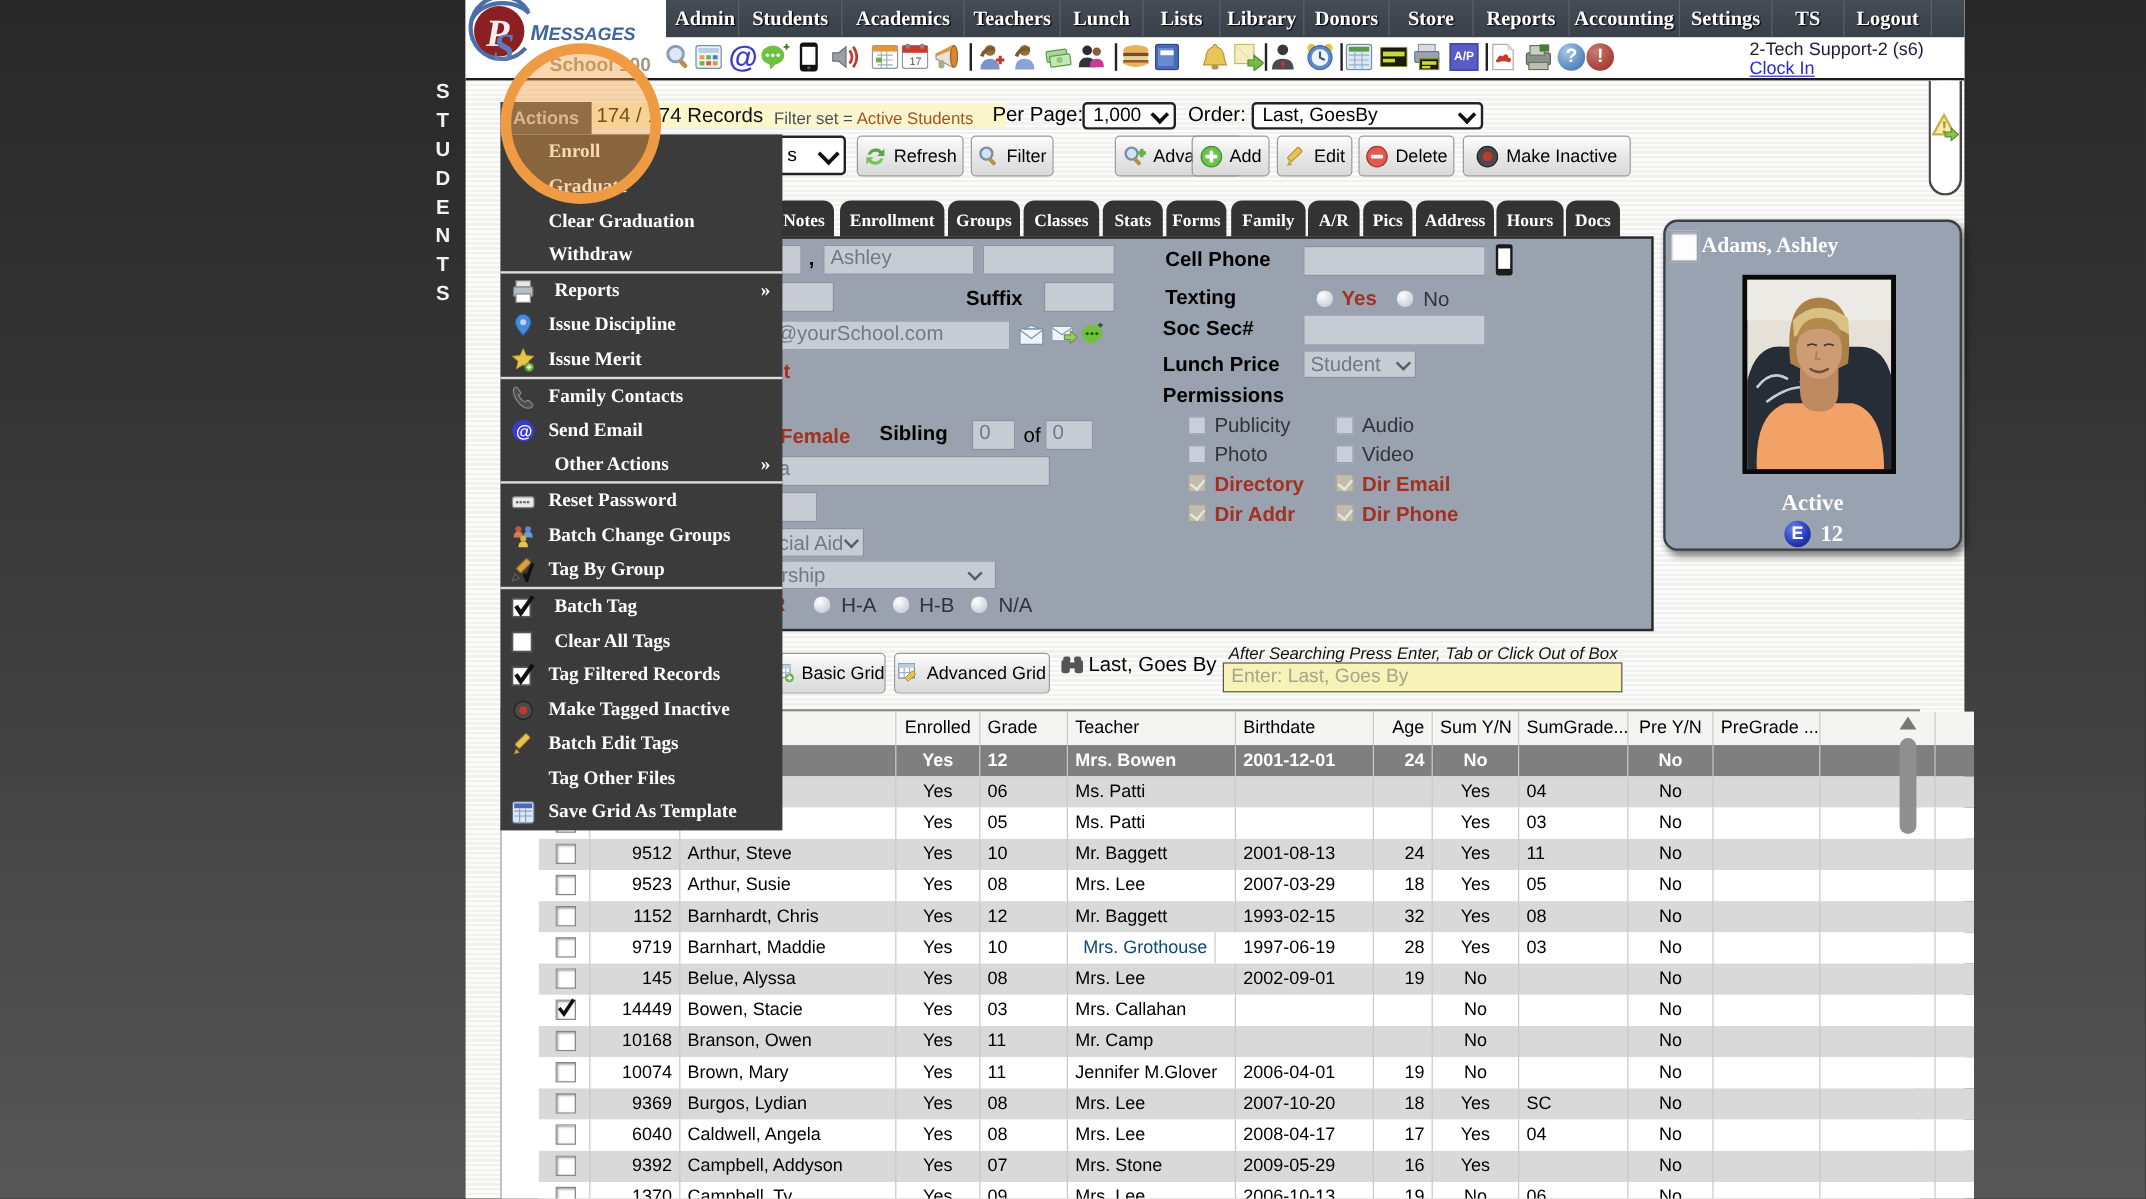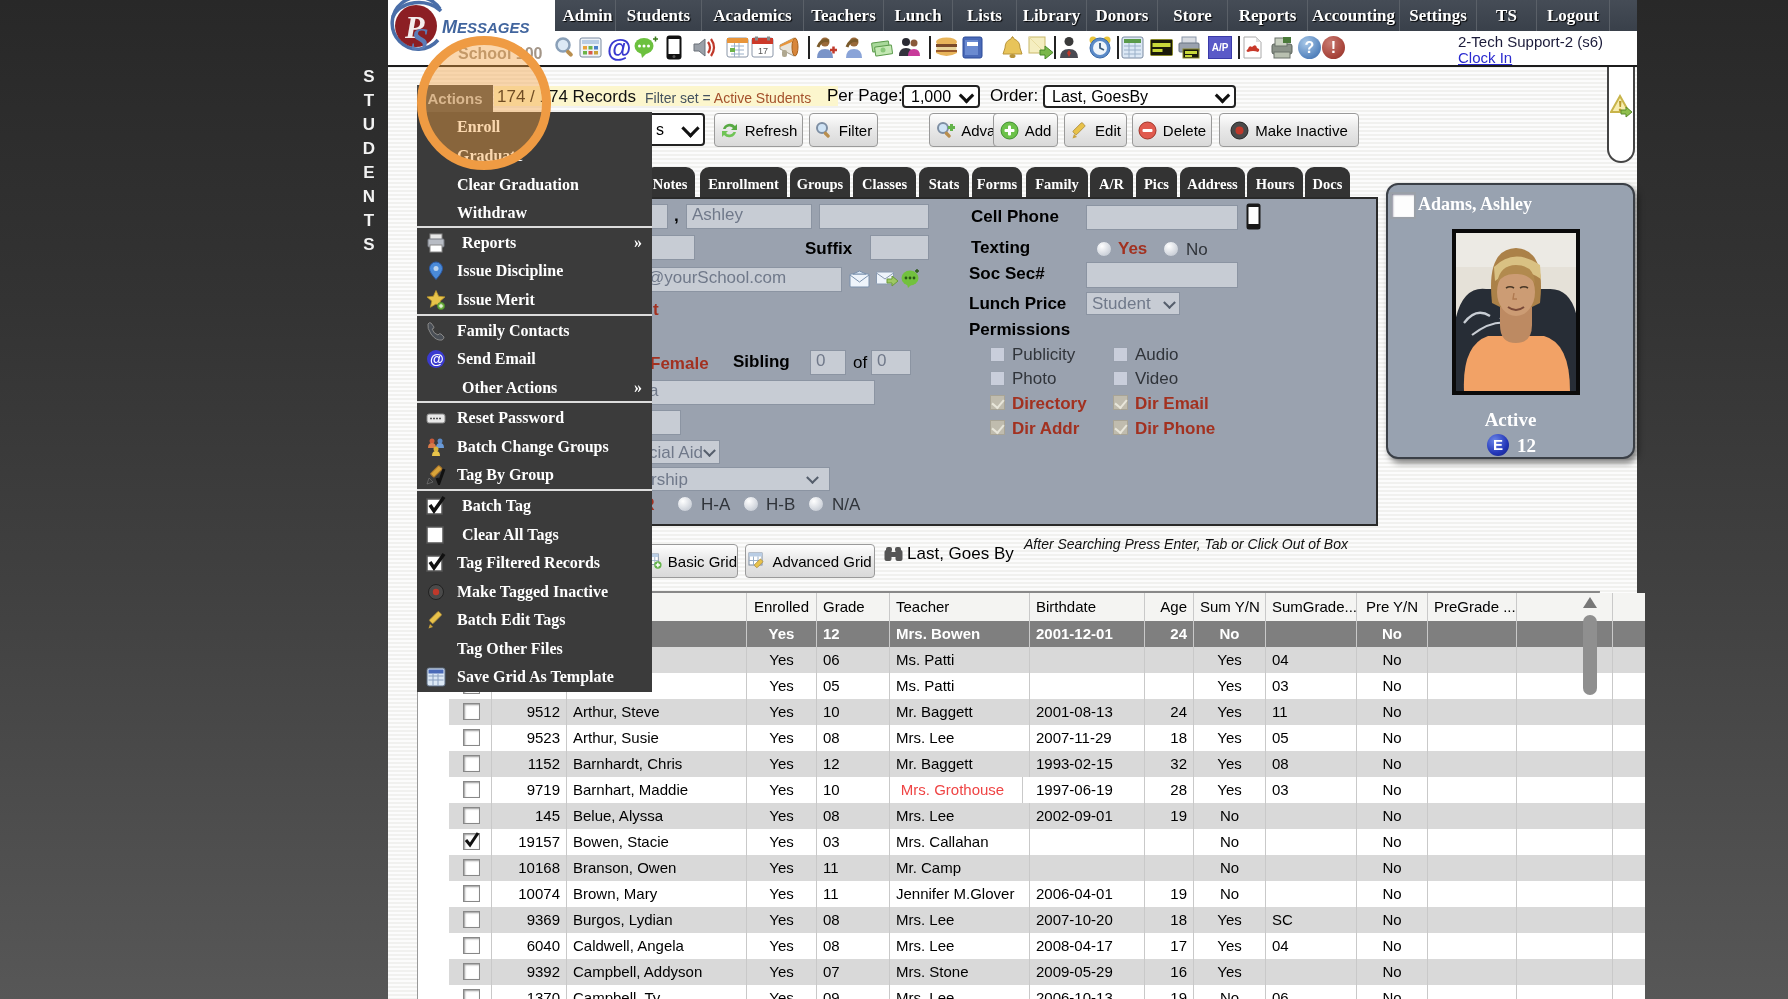--- a/index.html
+++ b/index.html
@@ -371,21 +371,21 @@
     </div>
 <div class="trow" style="top:725px;background:#ffffff;color:#000;">
       <div style="left:0px;width:43px;text-align:center;color:#000;">
         <span style="position:absolute;left:14px;top:4px;width:17px;height:17px;background:#fff;border:1px solid #888;box-shadow:inset 1px 1px 2px #999;box-sizing:border-box;"></span>
       </div>
       <div style="left:43px;width:75px;text-align:right;color:#000;">9523</div>
       <div style="left:118px;width:180px;text-align:left;color:#000;">Arthur, Susie</div>
       <div style="left:298px;width:70px;text-align:center;color:#000;">Yes</div>
       <div style="left:368px;width:73px;text-align:left;color:#000;">08</div>
       <div style="left:441px;width:140px;text-align:left;color:#000;">Mrs. Lee</div>
-      <div style="left:581px;width:115px;text-align:left;color:#000;">2007-11-29</div>
+      <div style="left:581px;width:115px;text-align:left;color:#000;">2007-03-29</div>
       <div style="left:696px;width:49px;text-align:right;color:#000;">18</div>
       <div style="left:745px;width:72px;text-align:center;color:#000;">Yes</div>
       <div style="left:817px;width:91px;text-align:left;color:#000;">05</div>
       <div style="left:908px;width:71px;text-align:center;color:#000;">No</div>
       <div style="left:979px;width:89px;text-align:left;color:#000;"></div>
       <div style="left:1068px;width:96px;text-align:left;color:#000;"></div>
     </div>
 <div class="trow" style="top:751px;background:#d9d9d9;color:#000;">
       <div style="left:0px;width:43px;text-align:center;color:#000;">
         <span style="position:absolute;left:14px;top:4px;width:17px;height:17px;background:#fff;border:1px solid #888;box-shadow:inset 1px 1px 2px #999;box-sizing:border-box;"></span>
@@ -404,21 +404,21 @@
       <div style="left:1068px;width:96px;text-align:left;color:#000;"></div>
     </div>
 <div class="trow" style="top:777px;background:#ffffff;color:#000;">
       <div style="left:0px;width:43px;text-align:center;color:#000;">
         <span style="position:absolute;left:14px;top:4px;width:17px;height:17px;background:#fff;border:1px solid #888;box-shadow:inset 1px 1px 2px #999;box-sizing:border-box;"></span>
       </div>
       <div style="left:43px;width:75px;text-align:right;color:#000;">9719</div>
       <div style="left:118px;width:180px;text-align:left;color:#000;">Barnhart, Maddie</div>
       <div style="left:298px;width:70px;text-align:center;color:#000;">Yes</div>
       <div style="left:368px;width:73px;text-align:left;color:#000;">10</div>
-      <div style="left:434px;width:140px;text-align:center;color:#ef4444;">Mrs. Grothouse</div>
+      <div style="left:424px;width:140px;text-align:right;color:#0c4a6e;">Mrs. Grothouse</div>
       <div style="left:581px;width:115px;text-align:left;color:#000;">1997-06-19</div>
       <div style="left:696px;width:49px;text-align:right;color:#000;">28</div>
       <div style="left:745px;width:72px;text-align:center;color:#000;">Yes</div>
       <div style="left:817px;width:91px;text-align:left;color:#000;">03</div>
       <div style="left:908px;width:71px;text-align:center;color:#000;">No</div>
       <div style="left:979px;width:89px;text-align:left;color:#000;"></div>
       <div style="left:1068px;width:96px;text-align:left;color:#000;"></div>
     </div>
 <div class="trow" style="top:803px;background:#d9d9d9;color:#000;">
       <div style="left:0px;width:43px;text-align:center;color:#000;">
@@ -438,21 +438,21 @@
       <div style="left:1068px;width:96px;text-align:left;color:#000;"></div>
     </div>
 <div class="trow" style="top:829px;background:#ffffff;color:#000;">
       <div style="left:0px;width:43px;text-align:center;color:#000;">
         <span style="position:absolute;left:14px;top:4px;width:17px;height:17px;background:#fff;border:1px solid #888;box-shadow:inset 1px 1px 2px #999;box-sizing:border-box;">
           <svg width="17" height="17" viewBox="0 0 17 17" style="position:absolute;left:-1px;top:-3px;">
             <path d="M3 9 l4 5 l8-12" stroke="#111" stroke-width="3" fill="none"></path>
           </svg>
         </span>
       </div>
-      <div style="left:43px;width:75px;text-align:right;color:#000;">19157</div>
+      <div style="left:43px;width:75px;text-align:right;color:#000;">14449</div>
       <div style="left:118px;width:180px;text-align:left;color:#000;">Bowen, Stacie</div>
       <div style="left:298px;width:70px;text-align:center;color:#000;">Yes</div>
       <div style="left:368px;width:73px;text-align:left;color:#000;">03</div>
       <div style="left:441px;width:140px;text-align:left;color:#000;">Mrs. Callahan</div>
       <div style="left:581px;width:115px;text-align:left;color:#000;"></div>
       <div style="left:696px;width:49px;text-align:right;color:#000;"></div>
       <div style="left:745px;width:72px;text-align:center;color:#000;">No</div>
       <div style="left:817px;width:91px;text-align:left;color:#000;"></div>
       <div style="left:908px;width:71px;text-align:center;color:#000;">No</div>
       <div style="left:979px;width:89px;text-align:left;color:#000;"></div>
@@ -583,20 +583,21 @@
 Advanced Grid</div>
 <svg class="abs" style="left:884px;top:546px;" width="19" height="17" viewBox="0 0 19 17">
       <rect x="0.5" y="4" width="7" height="11" rx="2" fill="#555"></rect>
       <rect x="11.5" y="4" width="7" height="11" rx="2" fill="#555"></rect>
       <rect x="6" y="6" width="7" height="5" fill="#555"></rect>
       <rect x="2" y="1" width="6" height="5" rx="2" fill="#555"></rect>
       <rect x="11" y="1" width="6" height="5" rx="2" fill="#555"></rect>
     </svg>
 <div class="abs" style="left:907px;top:544px;font-size:17px;color:#000;">Last, Goes By</div>
 <div class="abs" style="left:1020px;top:536px;width:332px;text-align:center;font-size:14px;font-style:italic;color:#111;">After Searching Press Enter, Tab or Click Out of Box</div>
+<div class="abs" style="left:1019px;top:552px;width:333px;height:25px;background:#f6f2b8;border:1.5px solid #555;box-sizing:border-box;font-size:16px;color:#a9a58b;padding:2px 0 0 6px;">Enter: Last, Goes By</div>
 
 <svg class="abs" style="left:554px;top:36px;" width="23" height="23" viewBox="0 0 23 23">
       <circle cx="9" cy="9" r="6.5" fill="#dce9f5" stroke="#8aa0b8" stroke-width="2.5"></circle>
       <rect x="14" y="13" width="8" height="4" rx="2" transform="rotate(45 14 13)" fill="#b98e4e"></rect>
     </svg>
 <svg class="abs" style="left:579px;top:36px;" width="23" height="23" viewBox="0 0 23 23">
       <rect x="1" y="2" width="21" height="19" rx="2" fill="#eef3f8" stroke="#7a8aa0"></rect>
       <rect x="3" y="4" width="17" height="4" fill="#b9cde4"></rect>
       <rect x="4" y="10" width="4" height="3.5" fill="#e8a33a"></rect>
       <rect x="9.5" y="10" width="4" height="3.5" fill="#6cb44a"></rect>

